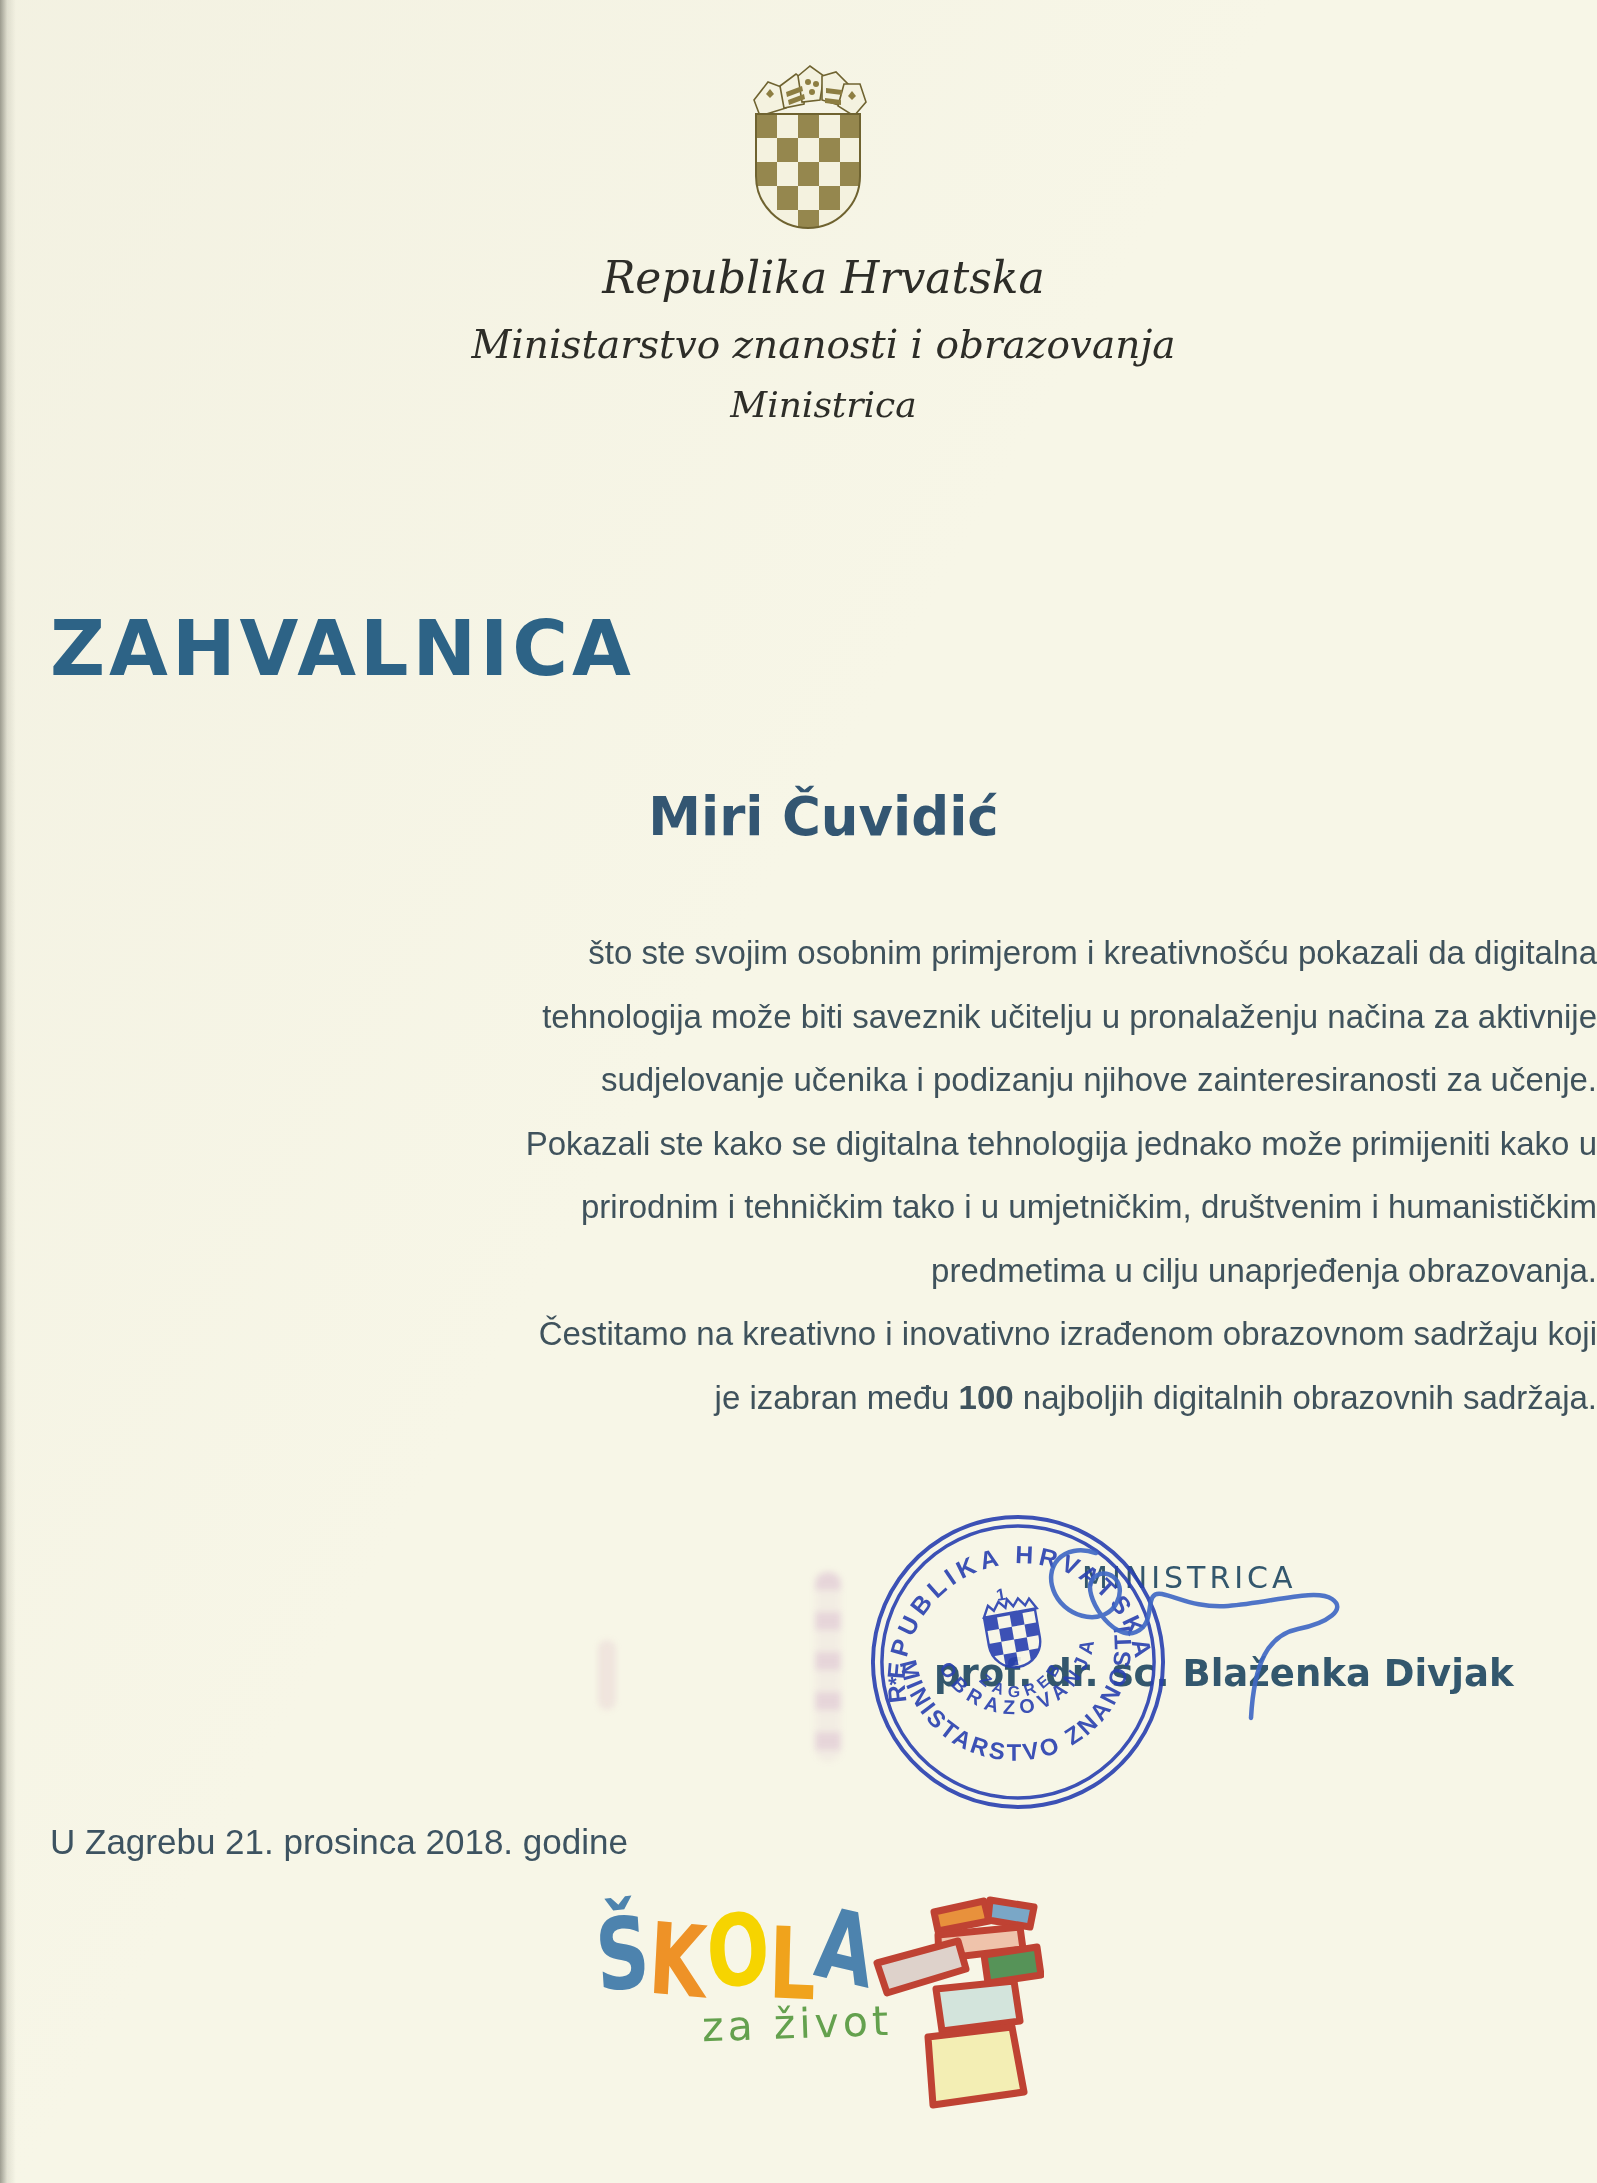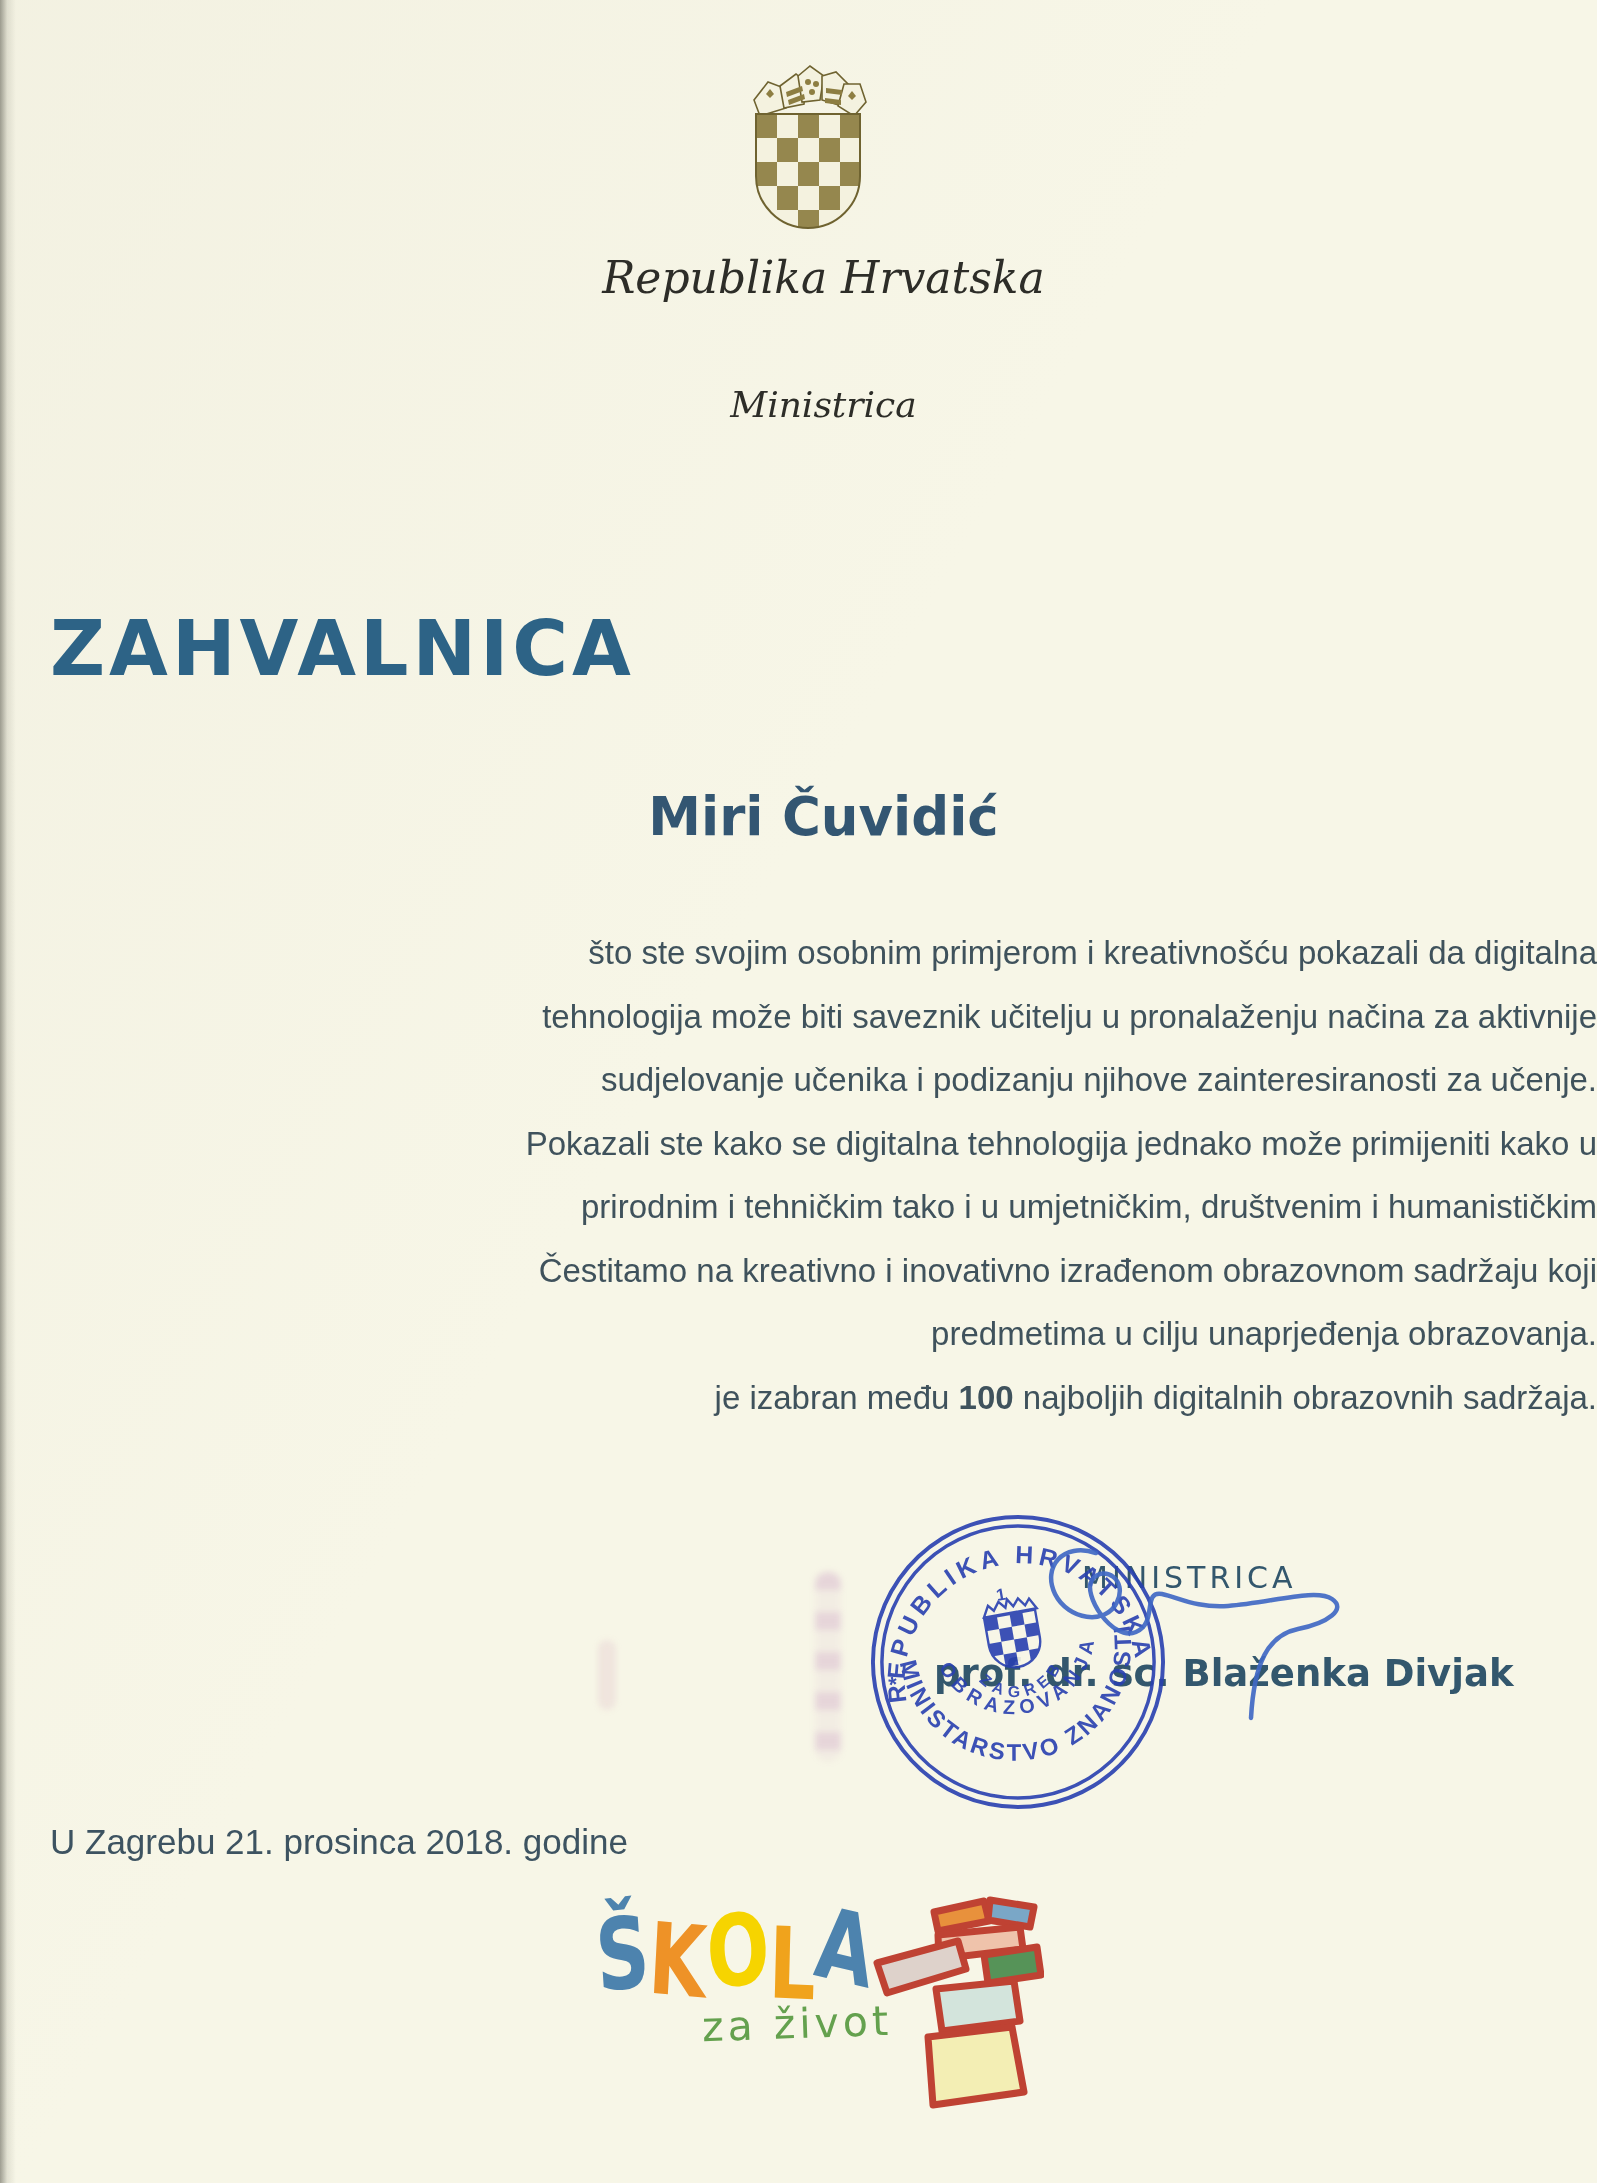--- a/index.html
+++ b/index.html
@@ -95,33 +95,34 @@
             <rect x="94" y="104" width="21" height="24"></rect>
           <rect x="31" y="128" width="21" height="24"></rect>
             <rect x="73" y="128" width="21" height="24"></rect>
           <rect x="52" y="152" width="21" height="24"></rect>
         </g>
       </g>
       <path d="M10,56 h104 v62 a52,52 0 0 1 -104,0 z" fill="none" stroke="#6f6330" stroke-width="2"></path>
     </svg>
 
     <div class="hdr hdr-country">Republika Hrvatska</div>
+    <div class="hdr hdr-ministry">Ministarstvo znanosti i obrazovanja</div>
     <div class="hdr hdr-role">Ministrica</div>
 
     <div class="title">ZAHVALNICA</div>
     <div class="recipient">Miri Čuvidić</div>
 
     <div class="bodytxt">
       <div>što ste svojim osobnim primjerom i kreativnošću pokazali da digitalna</div>
       <div>tehnologija može biti saveznik učitelju u pronalaženju načina za aktivnije</div>
       <div>sudjelovanje učenika i podizanju njihove zainteresiranosti za učenje.</div>
       <div>Pokazali ste kako se digitalna tehnologija jednako može primijeniti kako u</div>
       <div>prirodnim i tehničkim tako i u umjetničkim, društvenim i humanističkim</div>
+      <div>predmetima u cilju unaprjeđenja obrazovanja.</div>
       <div>Čestitamo na kreativno i inovativno izrađenom obrazovnom sadržaju koji</div>
-      <div>predmetima u cilju unaprjeđenja obrazovanja.</div>
       <div><span>je izabran među </span><span class="num">100</span><span> najboljih digitalnih obrazovnih sadržaja.</span></div>
     </div>
 
     <div class="role-label">MINISTRICA</div>
     <div class="minister-name">prof. dr. sc. Blaženka Divjak</div>
 
     <div class="smudge smudge-a"></div>
     <div class="smudge smudge-b"></div>
 
     <svg class="stamp" viewBox="0 0 300 300">

